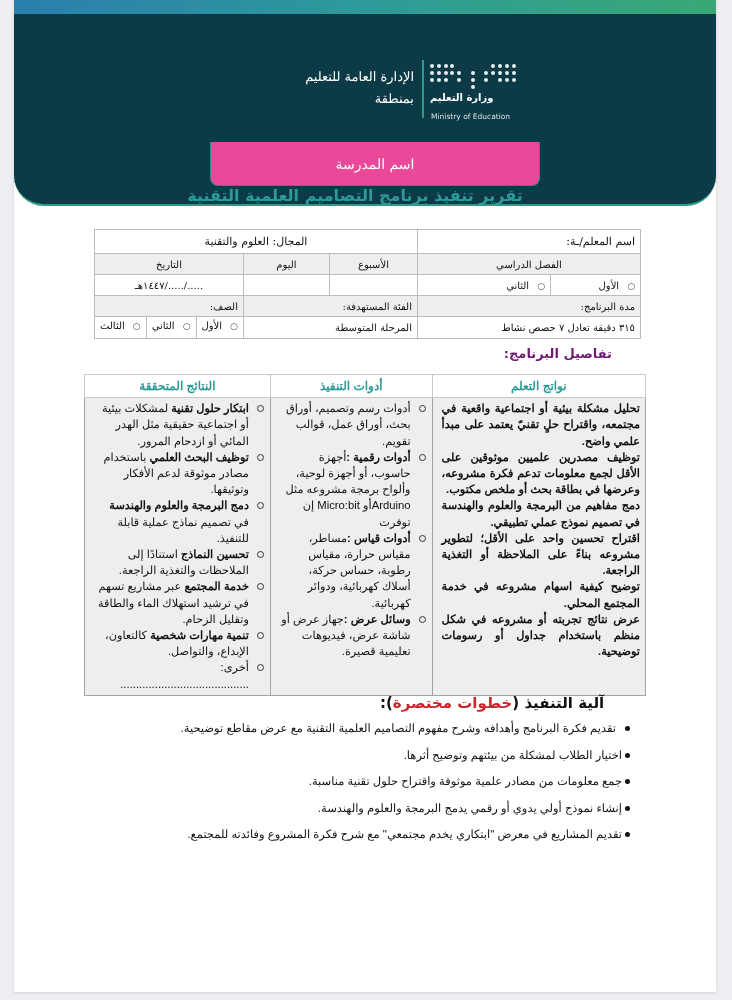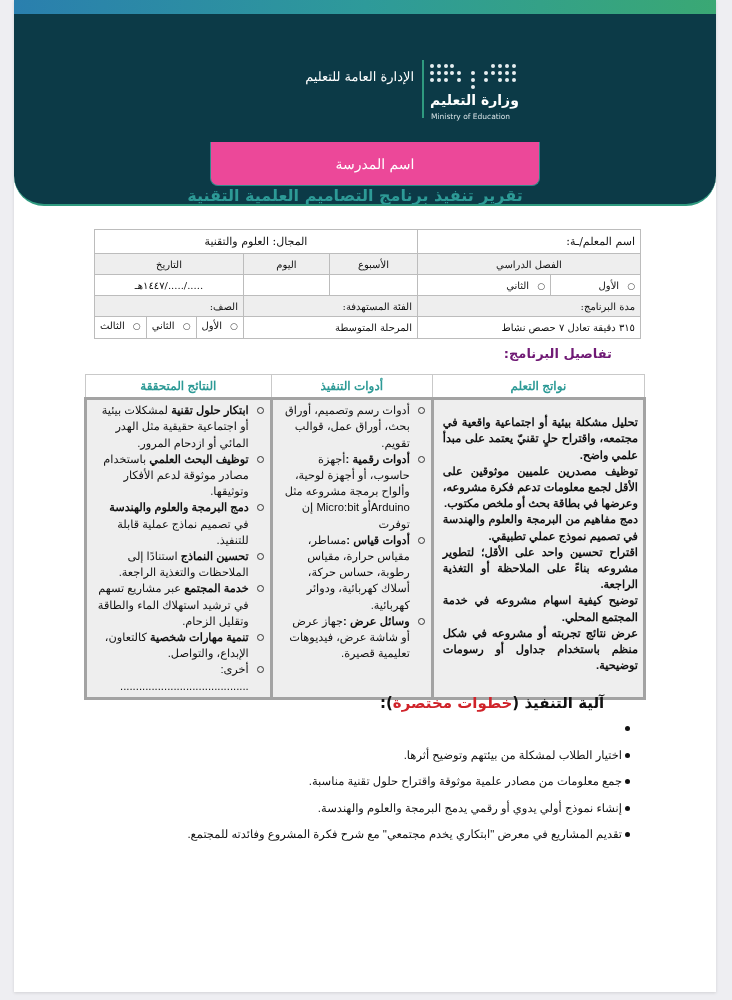--- a/index.html
+++ b/index.html
@@ -19,21 +19,21 @@
     background: #0c3a47; border-radius: 0 0 30px 30px;
     border-bottom: 2px solid #2f9a7f;
   }
   .logo-wrap {
     position: absolute; left: 400px; top: 36px; width: 110px; height: 80px;
   }
   .logo-dots { position: absolute; left: 16px; top: 14px; width: 90px; height: 30px; }
   .logo-dots span { position: absolute; width: 4px; height: 4px; border-radius: 50%; background: #e6eef0; }
   .logo-ar {
     position: absolute; left: 16px; top: 42px; font-family: "DejaVu Sans", sans-serif;
-    color: #ffffff; font-size: 14px; font-weight: bold; direction: rtl; white-space: nowrap;
+    color: #ffffff; font-size: 10px; font-weight: bold; direction: rtl; white-space: nowrap;
   }
   .logo-en {
     position: absolute; left: 17px; top: 62px; color: #d8e2e6; font-size: 7.5px; white-space: nowrap;
   }
   .logo-divider {
     position: absolute; left: 408px; top: 46px; width: 2px; height: 58px; background: #2f9a7f;
   }
   .admin-text {
     position: absolute; left: 250px; top: 52px; width: 150px; direction: rtl; text-align: right;
     font-family: "DejaVu Serif", serif; color: #ffffff; font-size: 13px; line-height: 22px;
@@ -70,26 +70,26 @@
 
   table.details {
     position: absolute; left: 84px; top: 374px; width: 562px; border-collapse: collapse;
     direction: rtl; font-family: "Liberation Sans", sans-serif; font-size: 11.3px; line-height: 16.2px;
   }
   table.details th {
     border: 1px solid #c9c9c9; background: #ffffff; color: #2d9a96; font-weight: bold;
     font-size: 12px; padding: 3px 4px; height: 22px;
   }
   table.details td {
-    border: 3px solid #a3a3a3; background: #eeeeee; vertical-align: top; padding: 2px 5px 3px 9px;
+    border: 1px solid #a3a3a3; background: #eeeeee; vertical-align: top; padding: 2px 5px 3px 9px;
   }
   .col-outcomes { width: 214px; }
   .col-tools { width: 162px; }
   .col-results { width: 186px; margin-top: 24px; }
-  .outcome-text { font-weight: bold; text-align: justify; margin-top: 12px; }
+  .outcome-text { font-weight: bold; text-align: justify; }
   .outcome-text p { margin: 0; }
   ul.circle-list { list-style: none; }
   ul.circle-list li { position: relative; padding-right: 16px; }
   ul.circle-list li::before {
     content: ""; position: absolute; right: 1px; top: 5px; width: 5px; height: 5px;
     border: 1px solid #333; border-radius: 50%;
   }
   .lead { font-weight: bold; }
 
   .steps-title {
@@ -143,20 +143,21 @@
         <span style="left: 74.8px; top: 14px;"></span>
         <span style="left: 81.6px; top: 14px;"></span>
         <span style="left: 40.8px; top: 21px;"></span>
       </div>
     <div class="logo-ar">وزارة التعليم</div>
     <div class="logo-en">Ministry of Education</div>
   </div>
   <div class="logo-divider"></div>
   <div class="admin-text">
     <div>الإدارة العامة للتعليم</div>
+    <div>بمنطقة</div>
   </div>
   <div class="school-box">اسم المدرسة</div>
 </div>
 
 <div class="main-title">تقرير تنفيذ برنامج التصاميم العلمية التقنية</div>
 
 <table class="info">
   <tbody>
       <tr>
     <td class="big" colspan="2" style="width:285px"><span>اسم المعلم/ـة:</span></td>
@@ -233,18 +234,18 @@
         <li><span class="lead"></span><span>أخرى: .........................................</span></li>
       </ul>
     </td>
   </tr>
 </tbody>
   </table>
 
 <div class="steps-title"><span>آلية التنفيذ (</span><span class="red">خطوات مختصرة</span><span>):</span></div>
 
 <ul class="steps">
-  <li class="first"><span class="dot"></span></li>
+  <li class="first"><span class="dot"></span><span>تقديم فكرة البرنامج وأهدافه وشرح مفهوم التصاميم العلمية التقنية مع عرض مقاطع توضيحية.</span></li>
   <li><span class="dot"></span><span>اختيار الطلاب لمشكلة من بيئتهم وتوضيح أثرها.</span></li>
   <li><span class="dot"></span><span>جمع معلومات من مصادر علمية موثوقة واقتراح حلول تقنية مناسبة.</span></li>
   <li><span class="dot"></span><span>إنشاء نموذج أولي يدوي أو رقمي يدمج البرمجة والعلوم والهندسة.</span></li>
   <li><span class="dot"></span><span>تقديم المشاريع في معرض "ابتكاري يخدم مجتمعي" مع شرح فكرة المشروع وفائدته للمجتمع.</span></li>
 </ul>
 
 </body></html>

